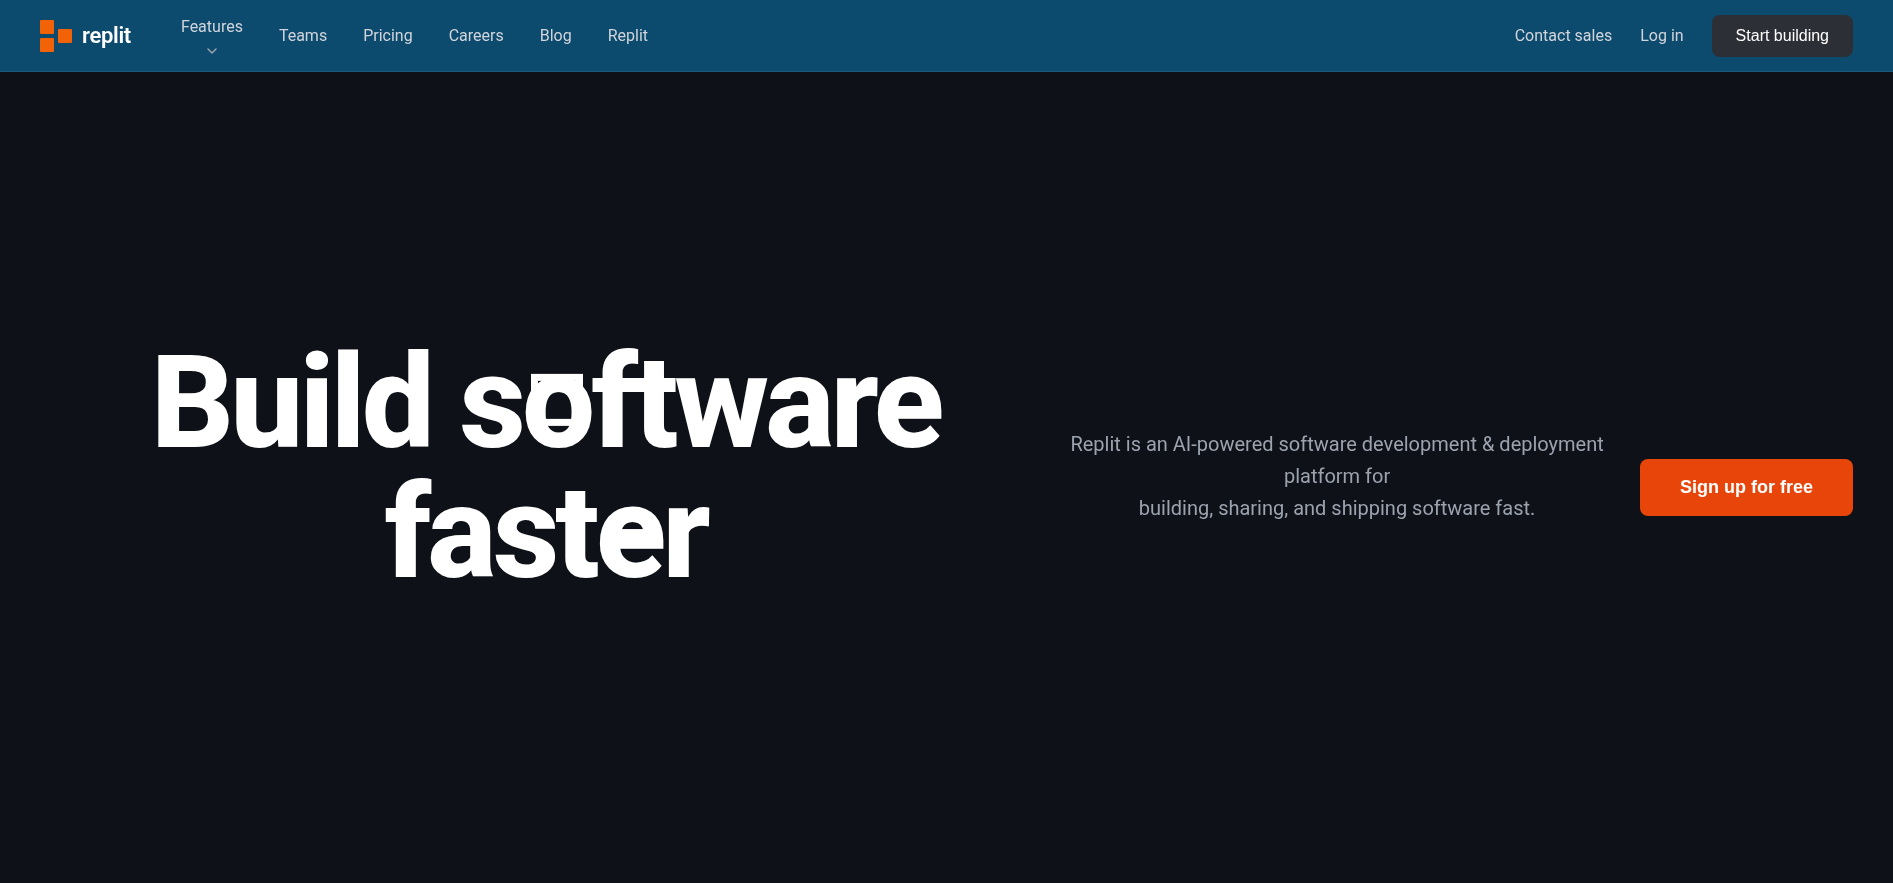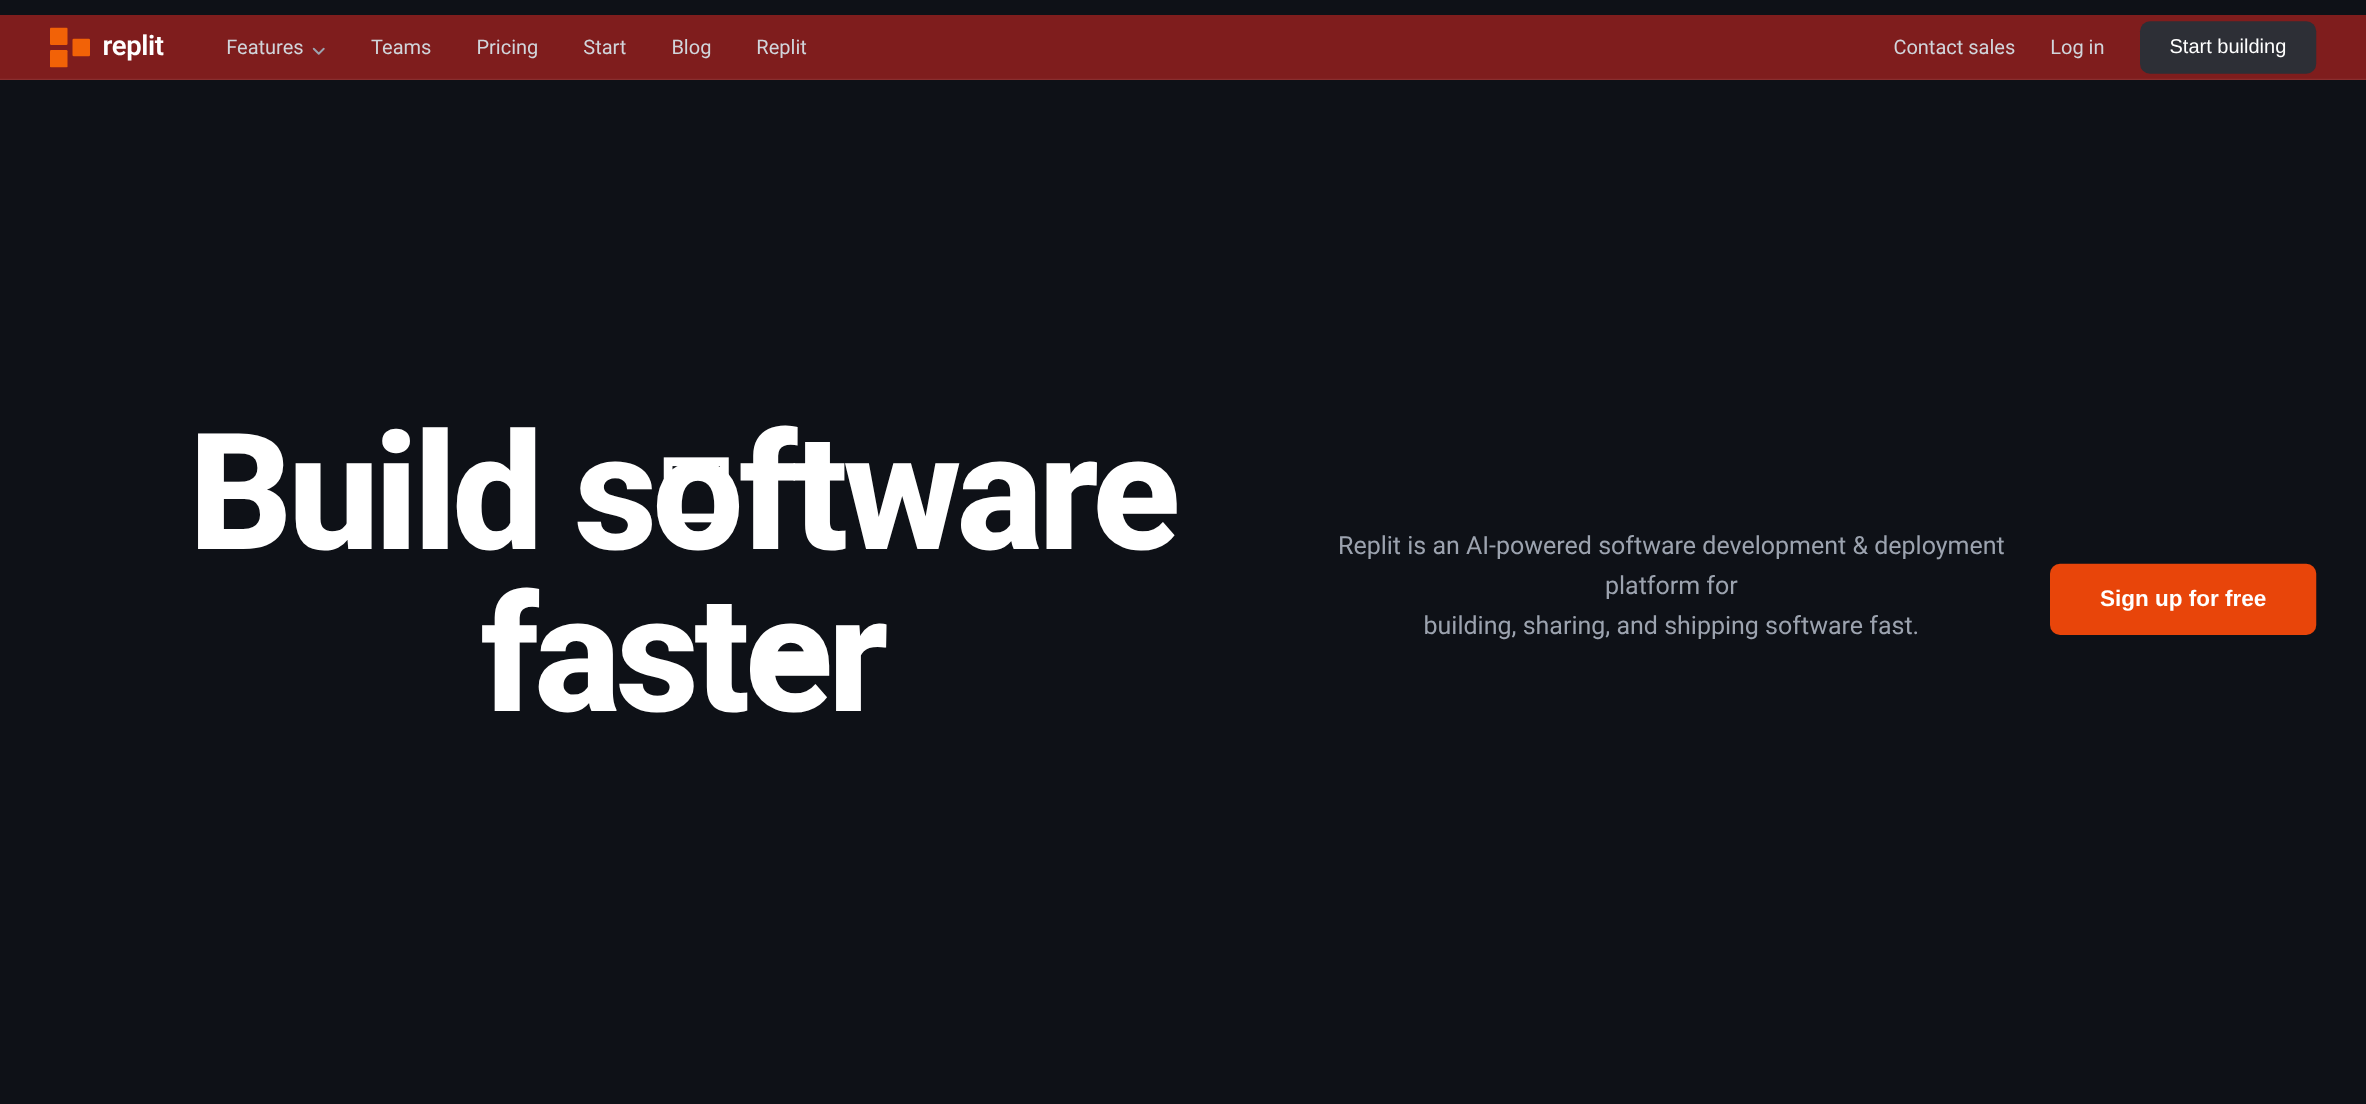--- a/index.html
+++ b/index.html
@@ -15,24 +15,23 @@
       min-height: 883px;
       width: 1893px;
     }
 
     
     nav {
       display: flex;
       align-items: center;
       justify-content: space-between;
       padding: 0 40px;
-      height: 52px;
-      background-color: #7f1d1d;
+      height: 72px;
+      background-color: #0c4a6e;
       border-bottom: 1px solid rgba(255,255,255,0.08);
-      margin-top: 12px;
     }
 
     .nav-left {
       display: flex;
       align-items: center;
       gap: 36px;
     }
 
     .logo-container {
       display: flex;
@@ -62,20 +61,21 @@
       border-radius: 6px;
       transition: color 0.2s;
       cursor: pointer;
       white-space: nowrap;
     }
 
     .nav-link-features {
       display: flex;
       align-items: center;
       gap: 6px;
+      flex-direction: column;
     }
 
     .chevron-icon {
       display: inline-block;
       width: 12px;
       height: 12px;
     }
 
     .nav-right {
       display: flex;
@@ -191,21 +191,21 @@
       <a class="nav-link nav-link-features" href="#">
         <span>Features</span>
         <span class="chevron-icon">
           <svg viewBox="0 0 12 12" fill="none" xmlns="http://www.w3.org/2000/svg">
             <path d="M2 4l4 4 4-4" stroke="#9ca3af" stroke-width="1.5" stroke-linecap="round" stroke-linejoin="round"></path>
           </svg>
         </span>
       </a>
       <a class="nav-link" href="#">Teams</a>
       <a class="nav-link" href="#">Pricing</a>
-      <a class="nav-link" href="#">Start</a>
+      <a class="nav-link" href="#">Careers</a>
       <a class="nav-link" href="#">Blog</a>
       <a class="nav-link" href="#">Replit</a>
     </div>
   </div>
 
   <div class="nav-right">
     <a class="nav-right-link" href="#">Contact sales</a>
     <a class="nav-right-link" href="#">Log in</a>
     <button class="btn-start-building">Start building</button>
   </div>

